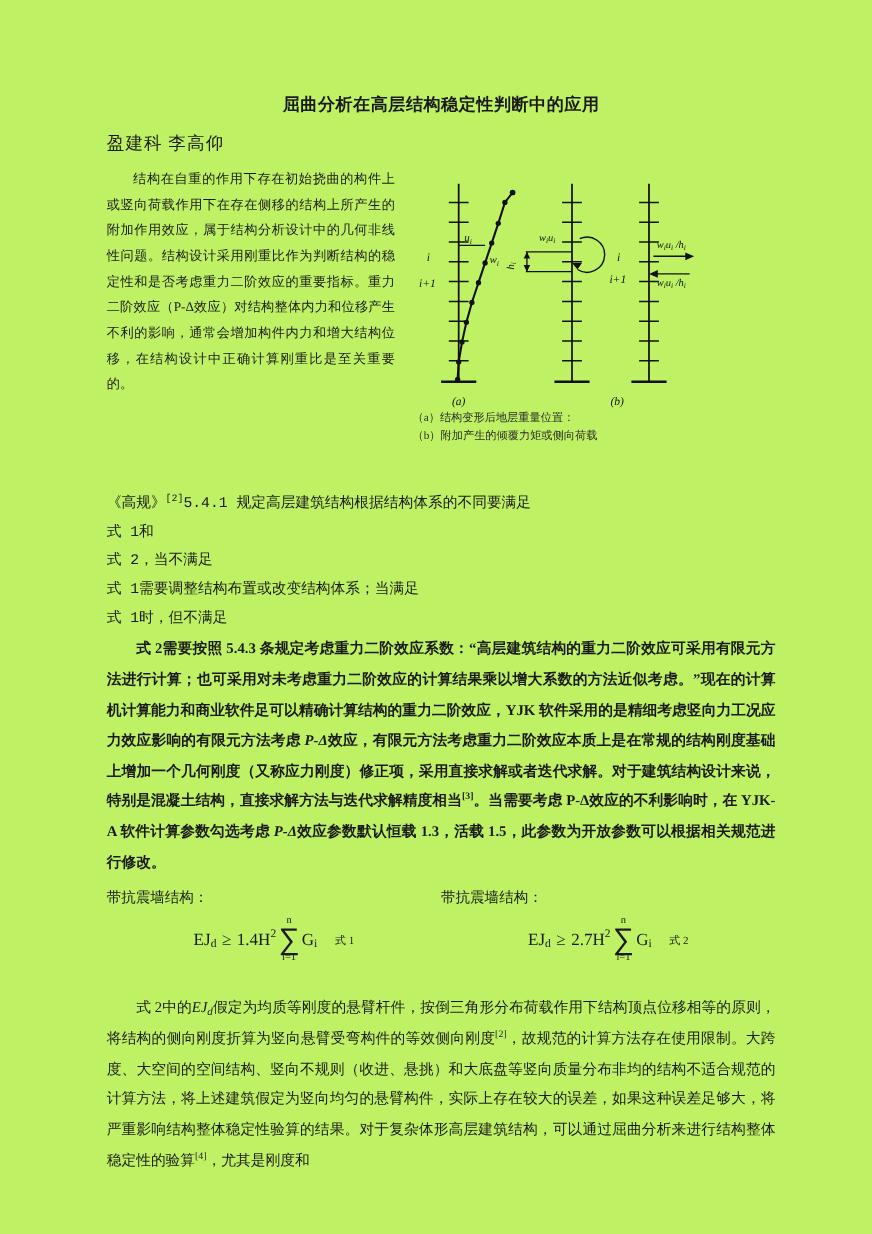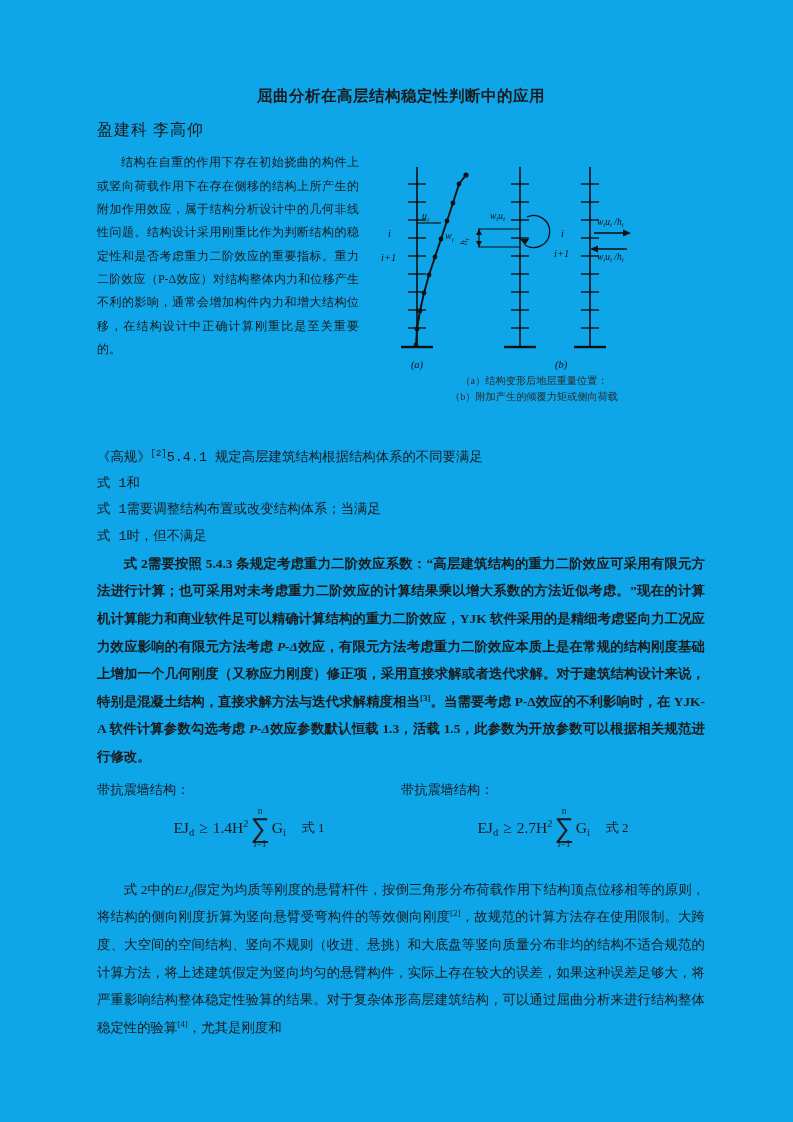--- a/index.html
+++ b/index.html
@@ -13,21 +13,21 @@
     font-family: "Liberation Serif", "DejaVu Serif", serif;
     color: #1a1a1a;
     position: relative;
     overflow: hidden;
   }
   .page {
     position: absolute;
     left: 0; top: 0;
     width: 793px;
     height: 1122px;
-    background: #0ea5e9;
+    background: #bef264;
   }
   .content {
     position: absolute;
     left: 97px;
     top: 86px;
     width: 608px;
   }
 
   
   .doc-title {
@@ -74,21 +74,21 @@
   }
   .fig-caption {
     text-align: center;
     font-size: 11.3px;
     font-weight: bold;
     margin-top: 4px;
     line-height: 1.5;
   }
   .fig-caption .sup { font-size: 8.5px; vertical-align: super; font-weight: bold;}
   .fig-sub {
-    text-align: center;
+    text-align: left;
     font-size: 10.2px;
     line-height: 1.6;
     font-weight: normal;
     color: #2a2a2a;
   }
 
   
   .body-text {
     font-size: 13.4px;
     line-height: 2.06;
@@ -136,21 +136,21 @@
   .eq .sup2 { font-size: 10.5px; vertical-align: super; position: relative; top: -5px; }
   .sigma-stack {
     display: inline-flex;
     flex-direction: column;
     align-items: center;
     margin: 0 2px;
     line-height: 1;
   }
   .sigma-stack .lim { font-size: 9.5px; }
   .sigma-stack .sig { font-size: 27px; line-height: .9; font-family: "DejaVu Sans", sans-serif; font-weight: 300;}
-  .eq-label { margin-left: 16px; font-size: 13px; }
+  .eq-label { margin-left: 16px; font-size: 10px; }
 
   
   .figure-art svg text {
     font-family: "Liberation Serif", serif;
   }
 </style>
 </head>
 <body>
 
 <div class="page">
@@ -273,20 +273,21 @@
         </div>
 
         <div class="fig-sub">（a）结构变形后地层重量位置：</div>
         <div class="fig-sub">（b）附加产生的倾覆力矩或侧向荷载</div>
       </div>
     </div>
 
     <div class="short-lines" style="margin-top:4px;">
       <p class="body-text tight"><span>《高规》</span><span class="sup">[2]</span><span>5.4.1 规定高层建筑结构根据结构体系的不同要满足</span></p>
       <p class="body-text tight">式 1和</p>
+      <p class="body-text tight">式 2，当不满足</p>
       <p class="body-text tight">式 1需要调整结构布置或改变结构体系；当满足</p>
       <p class="body-text tight">式 1时，但不满足</p>
     </div>
 
     <p class="body-text indent2" style="margin-top:0;font-weight:bold;">
       <span>式 2需要按照 5.4.3 条规定考虑重力二阶效应系数：“高层建筑结构的重力二阶效应可采用有限元方法进行计算；也可采用对未考虑重力二阶效应的计算结果乘以增大系数的方法近似考虑。”现在的计算机计算能力和商业软件足可以精确计算结构的重力二阶效应，YJK 软件采用的是精细考虑竖向力工况应力效应影响的有限元方法考虑 </span><span class="ital">P-Δ</span><span>效应，有限元方法考虑重力二阶效应本质上是在常规的结构刚度基础上增加一个几何刚度（又称应力刚度）修正项，采用直接求解或者迭代求解。对于建筑结构设计来说，特别是混凝土结构，直接求解方法与迭代求解精度相当</span><span class="sup">[3]</span><span>。当需要考虑 P-Δ效应的不利影响时，在 YJK-A 软件计算参数勾选考虑 </span><span class="ital">P-Δ</span><span>效应参数默认恒载 1.3，活载 1.5，此参数为开放参数可以根据相关规范进行修改。</span>
     </p>
 
     <div class="formula-head">
       <div class="fh-cell">带抗震墙结构：</div>

